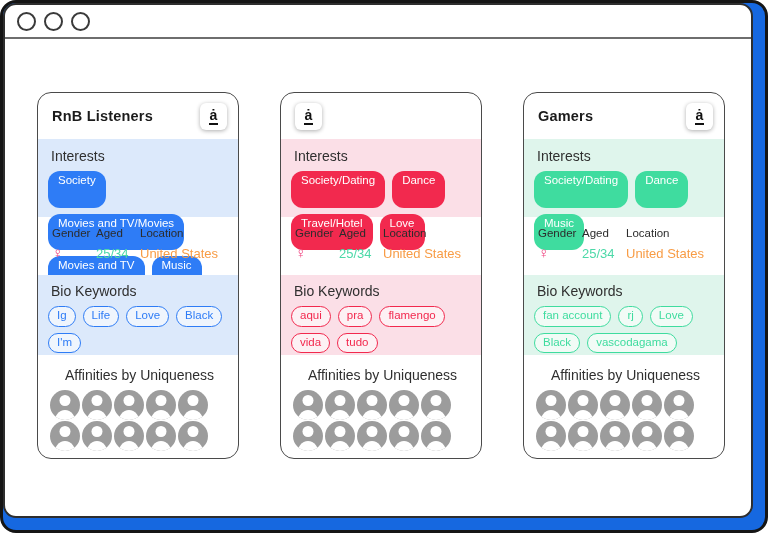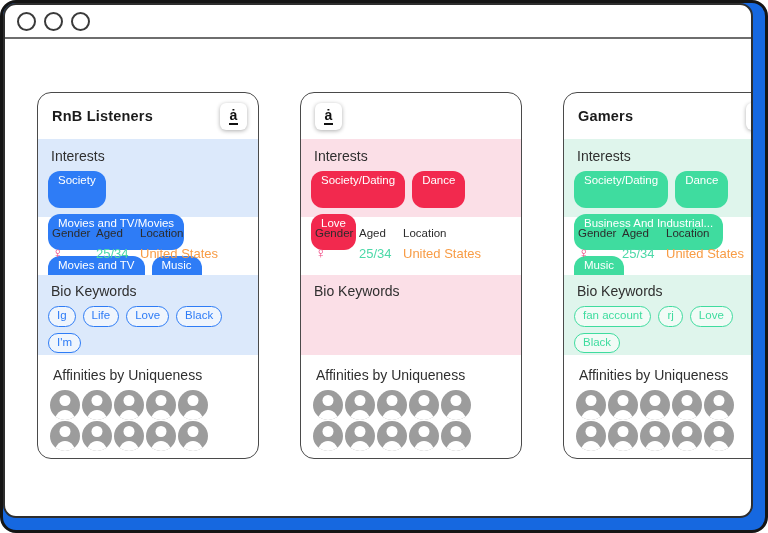--- a/index.html
+++ b/index.html
@@ -37,21 +37,21 @@
     border: 2px solid #3a3a3a; background: #fff;
   }
 
   .content {
     display: flex; gap: 41px;
     padding: 53px 0 0 32px;
     align-items: flex-start;
   }
 
   .card {
-    width: 222px; height: 367px;
+    width: 202px; height: 367px;
     border: 1.5px solid #4a4a4a;
     border-radius: 14px;
     background: #fff;
     overflow: hidden;
     display: flex; flex-direction: column;
     flex: none;
   }
   .card-header {
     height: 46px; flex: none;
     display: flex; justify-content: space-between; align-items: center;
@@ -91,21 +91,21 @@
     display: grid;
     grid-template-columns: 44px 44px auto;
     row-gap: 7px;
   }
   .demo-label { font-size: 11.5px; color: #2c2c2c; }
   .demo-value { font-size: 13px; }
   .demo-value.gender { font-size: 15px; font-weight: 700; line-height: 13px; color: var(--c-gender, #f0417f); }
   .demo-value.aged { color: var(--c-aged, #4cd9a8); }
   .demo-value.location { color: var(--c-location, #f89c45); }
 
-  .affinities { padding: 12px 12px 0; }
+  .affinities { padding: 12px 12px 0; text-align: center; }
   .avatar-grid { display: flex; flex-wrap: wrap; width: 164px; gap: 1px 2px; }
   .avatar {
     position: relative; width: 30px; height: 30px; border-radius: 50%;
     background: #9c9c9c; overflow: hidden; flex: none;
   }
   .avatar::before {
     content: ""; position: absolute; left: 50%; top: 5px; transform: translateX(-50%);
     width: 11px; height: 11px; border-radius: 50%; background: #fff;
   }
   .avatar::after {
@@ -185,35 +185,43 @@
         <header class="card-header">
           <div class="brand-icon">
             <span>ȧ</span>
           </div>
         </header>
         <div class="band band-interests">
           <div class="section-label">Interests</div>
           <div class="pill-row">
               <span class="pill solid">Society/Dating</span>
               <span class="pill solid">Dance</span>
+              <span class="pill solid">Travel/Hotel</span>
               <span class="pill solid">Love</span>
             </div>
         </div>
         <div class="demo">
           <div class="demo-grid">
             <span class="demo-label">Gender</span>
             <span class="demo-label">Aged</span>
             <span class="demo-label">Location</span>
             <span class="demo-value gender">♀</span>
             <span class="demo-value aged">25/34</span>
             <span class="demo-value location">United States</span>
           </div>
         </div>
         <div class="band band-bio">
           <div class="section-label">Bio Keywords</div>
+          <div class="pill-row">
+              <span class="pill outline">aqui</span>
+              <span class="pill outline">pra</span>
+              <span class="pill outline">flamengo</span>
+              <span class="pill outline">vida</span>
+              <span class="pill outline">tudo</span>
+            </div>
         </div>
         <div class="affinities">
           <div class="section-label">Affinities by Uniqueness</div>
           <div class="avatar-grid">
               <div class="avatar"></div>
               <div class="avatar"></div>
               <div class="avatar"></div>
               <div class="avatar"></div>
               <div class="avatar"></div>
               <div class="avatar"></div>
@@ -230,41 +238,41 @@
           <h2 class="card-title">Gamers</h2>
           <div class="brand-icon">
             <span>ȧ</span>
           </div>
         </header>
         <div class="band band-interests">
           <div class="section-label">Interests</div>
           <div class="pill-row">
               <span class="pill solid">Society/Dating</span>
               <span class="pill solid">Dance</span>
-              <span class="pill solid">Business And Industrial...</span>
               <span class="pill solid">Music</span>
             </div>
         </div>
         <div class="demo">
           <div class="demo-grid">
             <span class="demo-label">Gender</span>
             <span class="demo-label">Aged</span>
             <span class="demo-label">Location</span>
             <span class="demo-value gender">♀</span>
             <span class="demo-value aged">25/34</span>
             <span class="demo-value location">United States</span>
           </div>
         </div>
         <div class="band band-bio">
           <div class="section-label">Bio Keywords</div>
           <div class="pill-row">
               <span class="pill outline">fan account</span>
               <span class="pill outline">rj</span>
               <span class="pill outline">Love</span>
               <span class="pill outline">Black</span>
+              <span class="pill outline">vascodagama</span>
             </div>
         </div>
         <div class="affinities">
           <div class="section-label">Affinities by Uniqueness</div>
           <div class="avatar-grid">
               <div class="avatar"></div>
               <div class="avatar"></div>
               <div class="avatar"></div>
               <div class="avatar"></div>
               <div class="avatar"></div>

